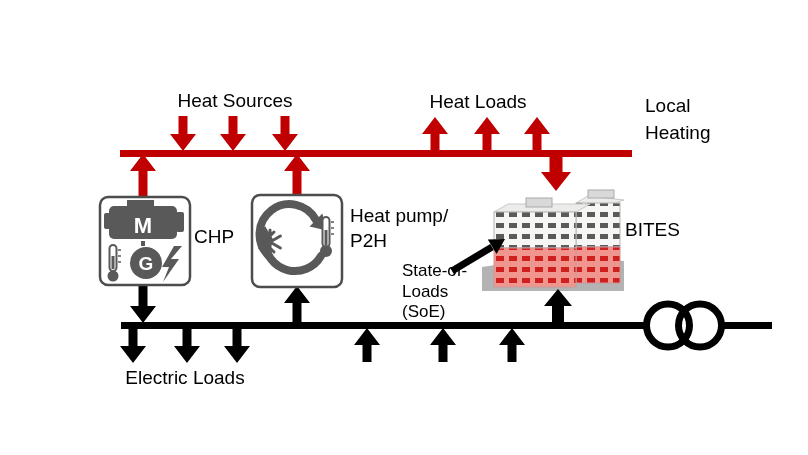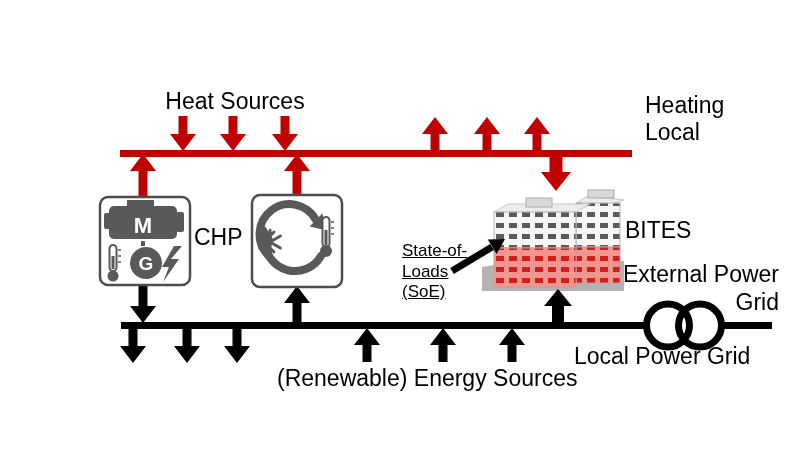--- a/index.html
+++ b/index.html
@@ -13,29 +13,29 @@
     --building-red-face:#f0968e;
     --building-red-window:#cf1f1f;
     --text-black:#000000;
   }
   html,body{margin:0;padding:0;background:#fff;}
   .canvas{
     position:relative;width:808px;height:455px;background:#ffffff;overflow:hidden;
     font-family:"Liberation Sans",sans-serif;color:var(--text-black);
   }
   .canvas svg{position:absolute;left:0;top:0;}
-  .lbl{position:absolute;font-size:23px;line-height:24px;white-space:nowrap;}
+  .lbl{position:absolute;font-size:19px;line-height:24px;white-space:nowrap;}
   .lbl span{display:block;}
   .l-heat-sources{left:162px;top:89px;width:146px;text-align:center;}
   .l-heat-loads{left:405px;top:90px;width:146px;text-align:center;}
   .l-lhn{left:645px;top:92px;line-height:27px;}
   .l-chp{left:194px;top:203px;margin-top:22px;}
   .l-hp{left:350px;top:203px;line-height:25px;}
   .l-bites{left:625px;top:218px;}
-  .l-soe{left:402px;top:241px;font-size:17px;line-height:20.5px;text-decoration:underline;}
+  .l-soe{left:402px;top:261px;font-size:17px;line-height:20.5px;}
   .l-epg{left:580px;top:260px;width:199px;text-align:right;line-height:28px;}
   .l-lpg{left:574px;top:344px;}
   .l-el{left:112px;top:366px;width:146px;text-align:center;}
   .l-res{left:277px;top:366px;}
   
   .f-heat{fill:var(--heat-red);}
   .f-black{fill:var(--grid-black);}
   .f-gray{fill:var(--icon-gray);}
   .s-gray{stroke:var(--icon-gray);}
   .comp-box{fill:#ffffff;stroke:var(--box-border);stroke-width:2.5;}
@@ -162,38 +162,38 @@
       <g>
         <rect x="322.5" y="217" width="7" height="30" rx="3.5" class="thermo-stem"></rect>
         <rect x="324.5" y="230" width="3" height="15" class="f-gray"></rect>
         <circle cx="326" cy="251" r="6" class="f-gray"></circle>
         <path d="M331 222 h3 M331 228 h3 M331 234 h3" class="s-gray" stroke-width="1.5"></path>
       </g>
     </g>
   </svg>
 
   <div class="lbl l-heat-sources">Heat Sources</div>
+  <div class="lbl l-heat-loads">Heat Loads</div>
 
   <div class="lbl l-lhn">
+    <span>Local</span>
     <span>Heating</span>
-    <span>Local</span>
   </div>
 
   <div class="lbl l-chp">CHP</div>
 
+  <div class="lbl l-hp">
+    <span>Heat pump/</span>
+    <span>P2H</span>
+  </div>
 
   <div class="lbl l-bites">BITES</div>
 
   <div class="lbl l-soe">
     <span>State-of-</span>
     <span>Loads</span>
     <span>(SoE)</span>
   </div>
 
-  <div class="lbl l-epg">
-    <span>External Power</span>
-    <span>Grid</span>
-  </div>
 
-  <div class="lbl l-lpg">Local Power Grid</div>
-  <div class="lbl l-res">(Renewable) Energy Sources</div>
+  <div class="lbl l-el">Electric Loads</div>
 
 </div>
 
 </body></html>

